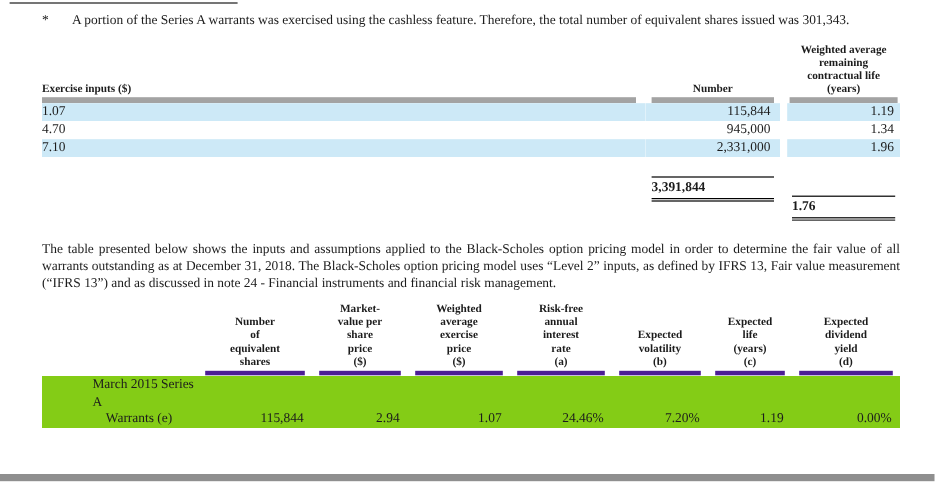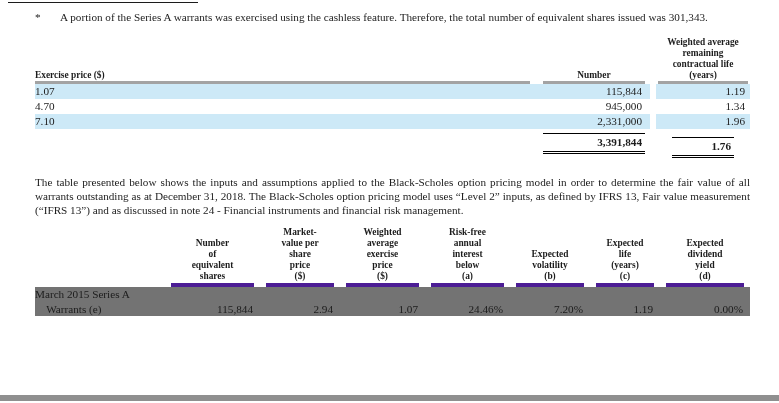--- a/index.html
+++ b/index.html
@@ -23,40 +23,40 @@
   .footnote .fn-text{flex:1;font-family:Liberation Serif, serif;}
   .para{margin:17px 0 0 0;text-align:justify;}
   .para .it{}
 
   table{border-collapse:collapse;table-layout:fixed;}
   td{padding:0;vertical-align:bottom;overflow:hidden;}
 
   
   .t1{width:715px;margin:13px 0 0 0;}
   .t1 .hdr{font-weight:bold;font-size:9.4px;line-height:11px;vertical-align:bottom;}
-  .t1 .hdr .u{border-bottom:3px solid #a3a3a3;}
+  .t1 .hdr .u{border-bottom:5px solid #a3a3a3;}
   .t1 .hdr .c{text-align:center;white-space:pre-line;}
   .t1 .u-label{margin-right:8px;}
   .t1 .u-num{margin:0 5px;}
   .t1 .u-yrs{margin:0 2px;}
   .t1 .row td{height:15px;font-size:11.2px;line-height:15px;}
   .t1 .blue{background:#cde9f7;}
   .t1 .num{text-align:right;padding-right:8px;}
   .t1 .yrs{text-align:right;padding-right:5px;}
   .t1 .total td{font-weight:bold;height:16px;}
   .t1 .total .tline{border-top:1px solid #000;border-bottom:3px double #000;padding-top:1px;padding-bottom:1px;}
-  .t1 .total .tnum{margin:4px 5px;text-align:right;padding-right:3px;}
-  .t1 .total .tyrs{margin:0 16px;text-align:right;padding-right:3px;}
+  .t1 .total .tnum{margin:16px 5px;text-align:left;padding-right:3px;}
+  .t1 .total .tyrs{margin:0 4px;text-align:left;padding-right:3px;}
 
   
   .t2{width:715px;margin:10px 0 0 0;}
   .t2 .hdr{font-weight:bold;font-size:9.4px;line-height:11px;vertical-align:bottom;text-align:center;}
   .t2 .hdr .u{border-bottom:4px solid #4c1d95;margin:0 6px;white-space:pre-line;padding-bottom:1px;}
   .t2 .row td{font-size:11.2px;line-height:14.5px;vertical-align:bottom;}
-  .t2 .blue{background:#737373;}
+  .t2 .blue{background:#84cc16;padding-left:42px;}
   .t2 .lbl{white-space:pre-wrap;}
   .t2 .val{text-align:right;padding-right:7px;}
 
   .page-num{text-align:center;margin:9px 0 0 0;}
   .bottom-bar{
     position:absolute;left:0;right:0;bottom:2px;height:6px;
     background:#8f8f8f;
   }
 </style>
 </head>
@@ -76,21 +76,21 @@
     <table class="t1">
       <colgroup>
         <col style="width:503px">
           <col style="width:112px">
           <col style="width:6px">
           <col style="width:94px">
       </colgroup>
       <tbody>
           <tr class="hdr">
         <td>
-              <div class="u u-label">Exercise price ($)</div>
+              <div class="u u-label">Exercise inputs ($)</div>
             </td>
         <td>
               <div class="u u-num c">Number</div>
             </td>
         <td></td>
         <td>
               <div class="u u-yrs c">Weighted average
 remaining
 contractual life
 (years)</div>
@@ -160,21 +160,21 @@
               <div class="u">Weighted
 average
 exercise
 price
 ($)</div>
             </td>
         <td>
               <div class="u">Risk-free
 annual
 interest
-below
+rate
 (a)</div>
             </td>
         <td>
               <div class="u">Expected
 volatility
 (b)</div>
             </td>
         <td>
               <div class="u">Expected
 life

